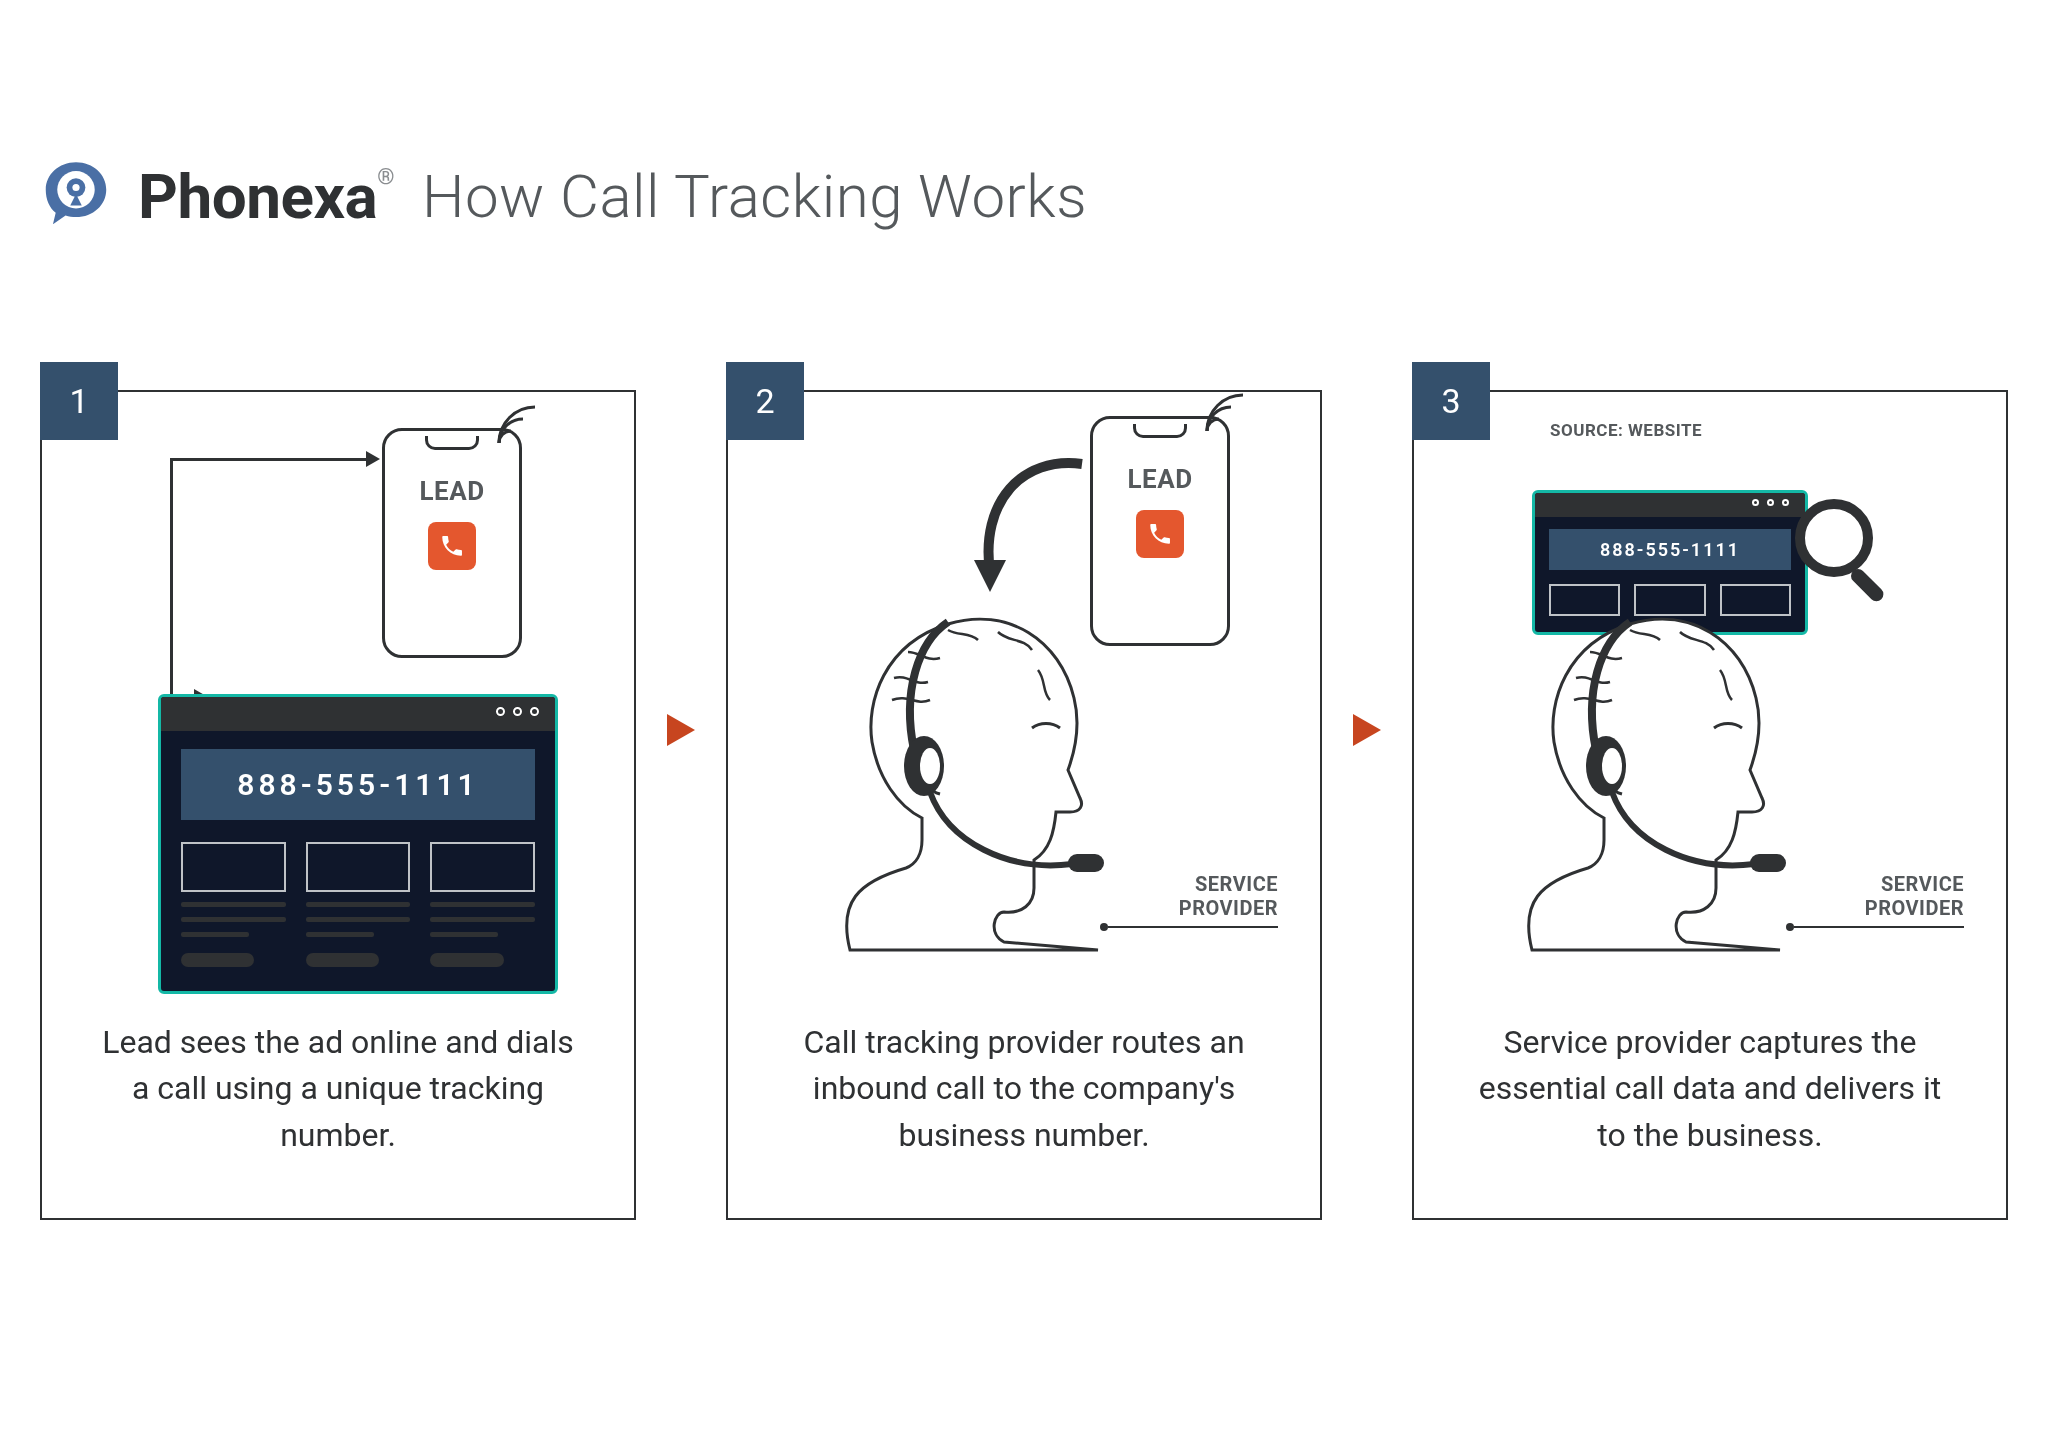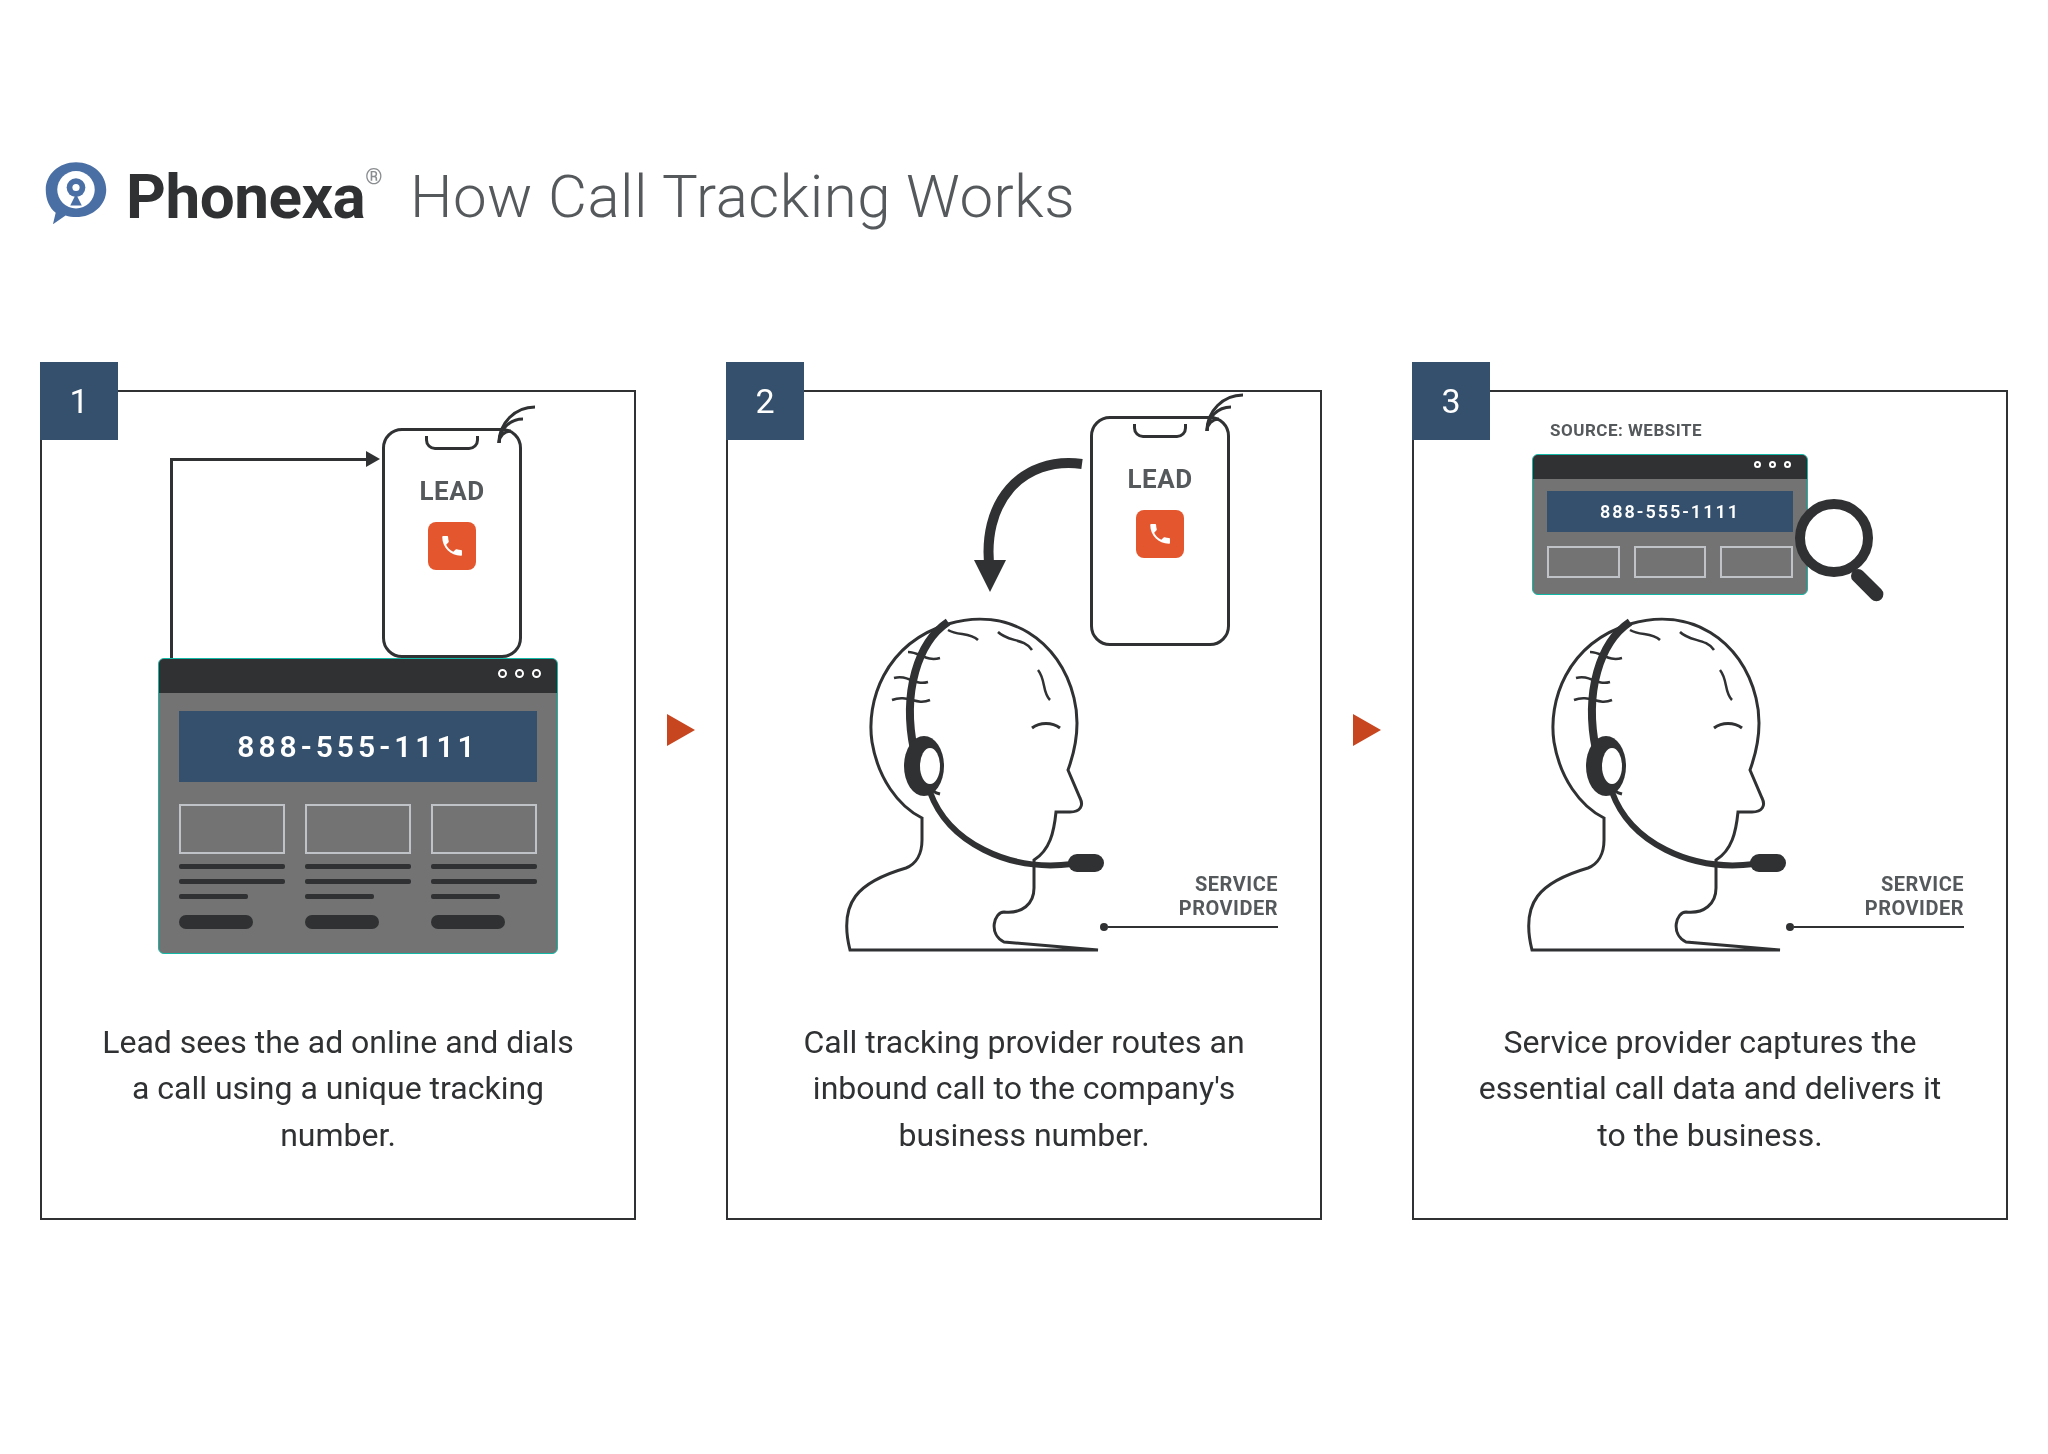--- a/index.html
+++ b/index.html
@@ -18,21 +18,21 @@
     position: absolute;
     left: 40px;
     top: 160px;
     display: flex;
     align-items: center;
     gap: 28px;
   }
   .logo-group {
     display: flex;
     align-items: center;
-    gap: 14px;
+    gap: 26px;
   }
   .logo-mark {
     width: 72px;
     height: 72px;
     margin-top:-6px;
   }
   .brand {
     font-size: 62px;
     font-weight: 700;
     color: #2f3133;
@@ -104,24 +104,25 @@
     text-align: center;
     font-size: 32px;
     font-weight: 400;
     color: #2f3133;
     line-height: 1.45;
   }
 
   
   .browser {
     position: absolute;
-    border: 1px solid #14b8a6;
-    background: #737373;
+    border: 3px solid #14b8a6;
+    background: #0f172a;
     border-radius: 6px;
     overflow: hidden;
+    margin-top: 36px;
   }
   .browser .bar {
     background: #2f3133;
     height: 34px;
     width: 100%;
     position: relative;
   }
   .browser .bar .dots {
     position: absolute;
     right: 16px;

